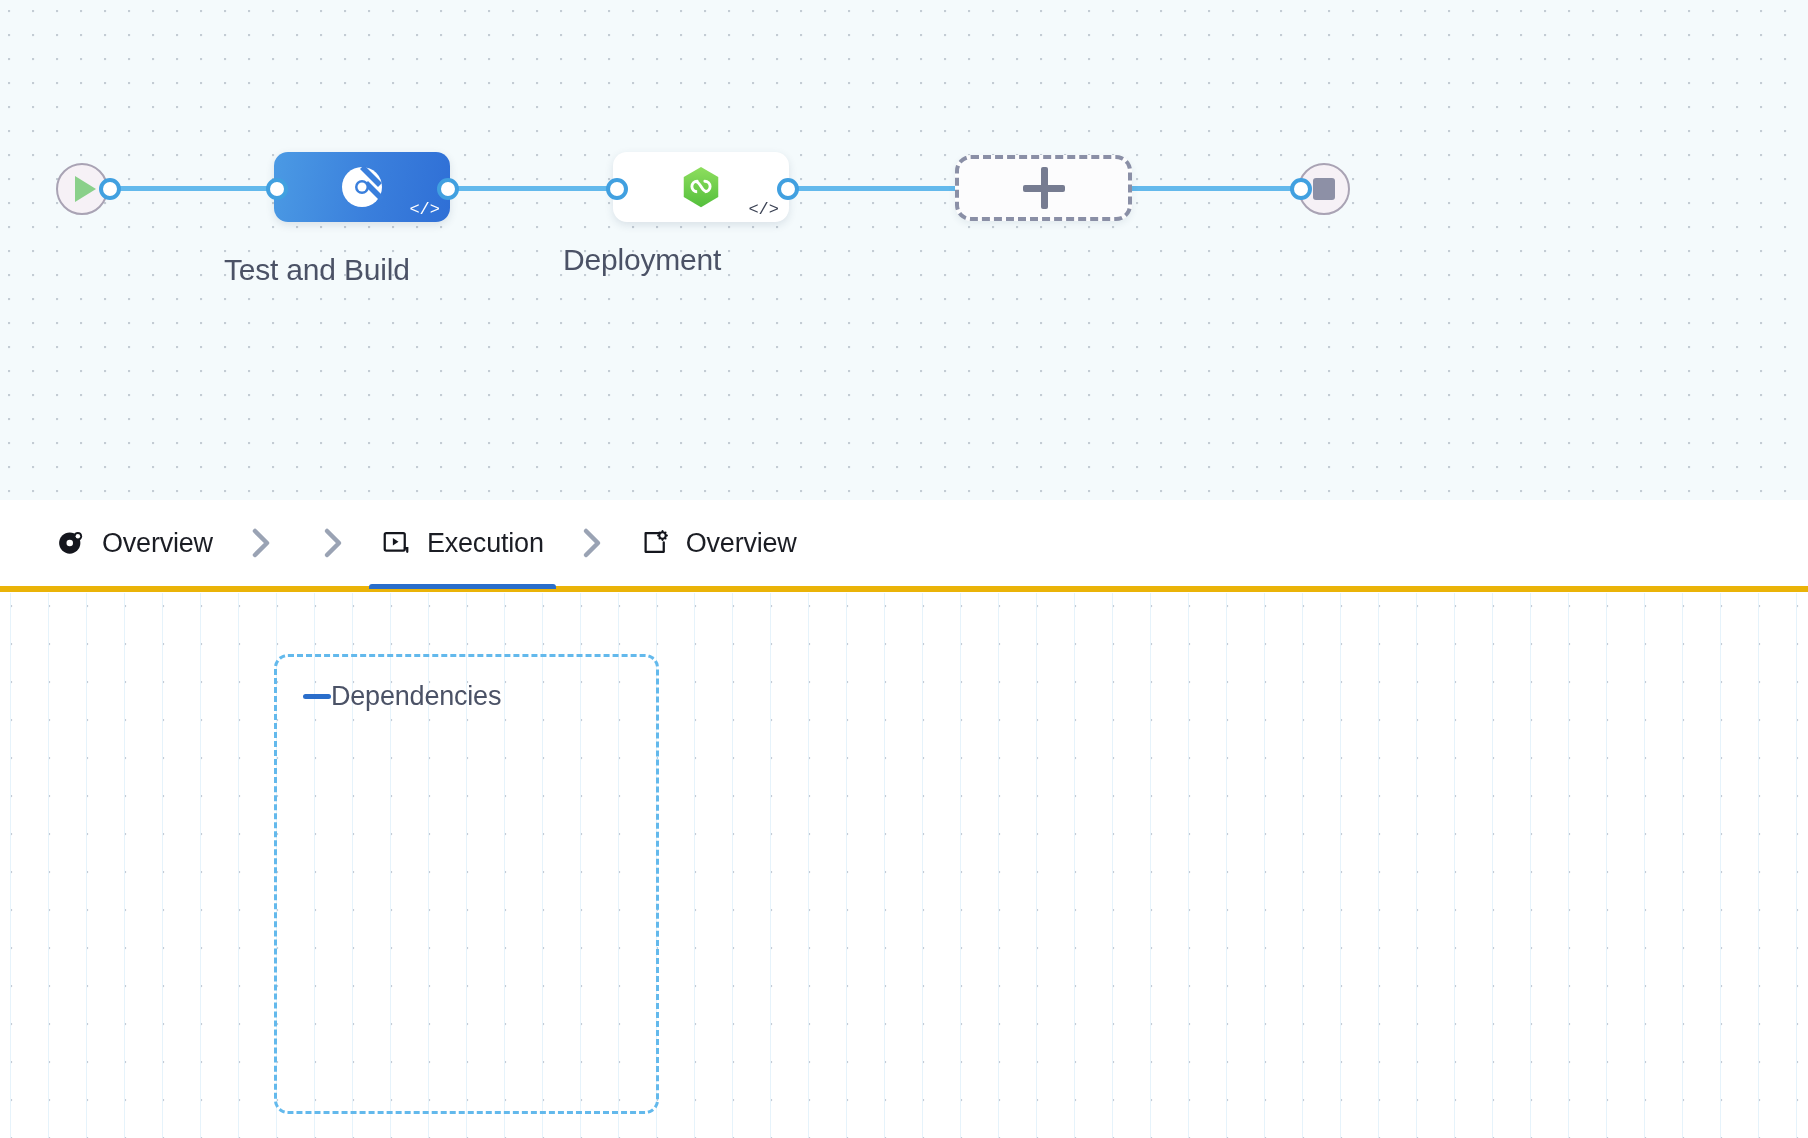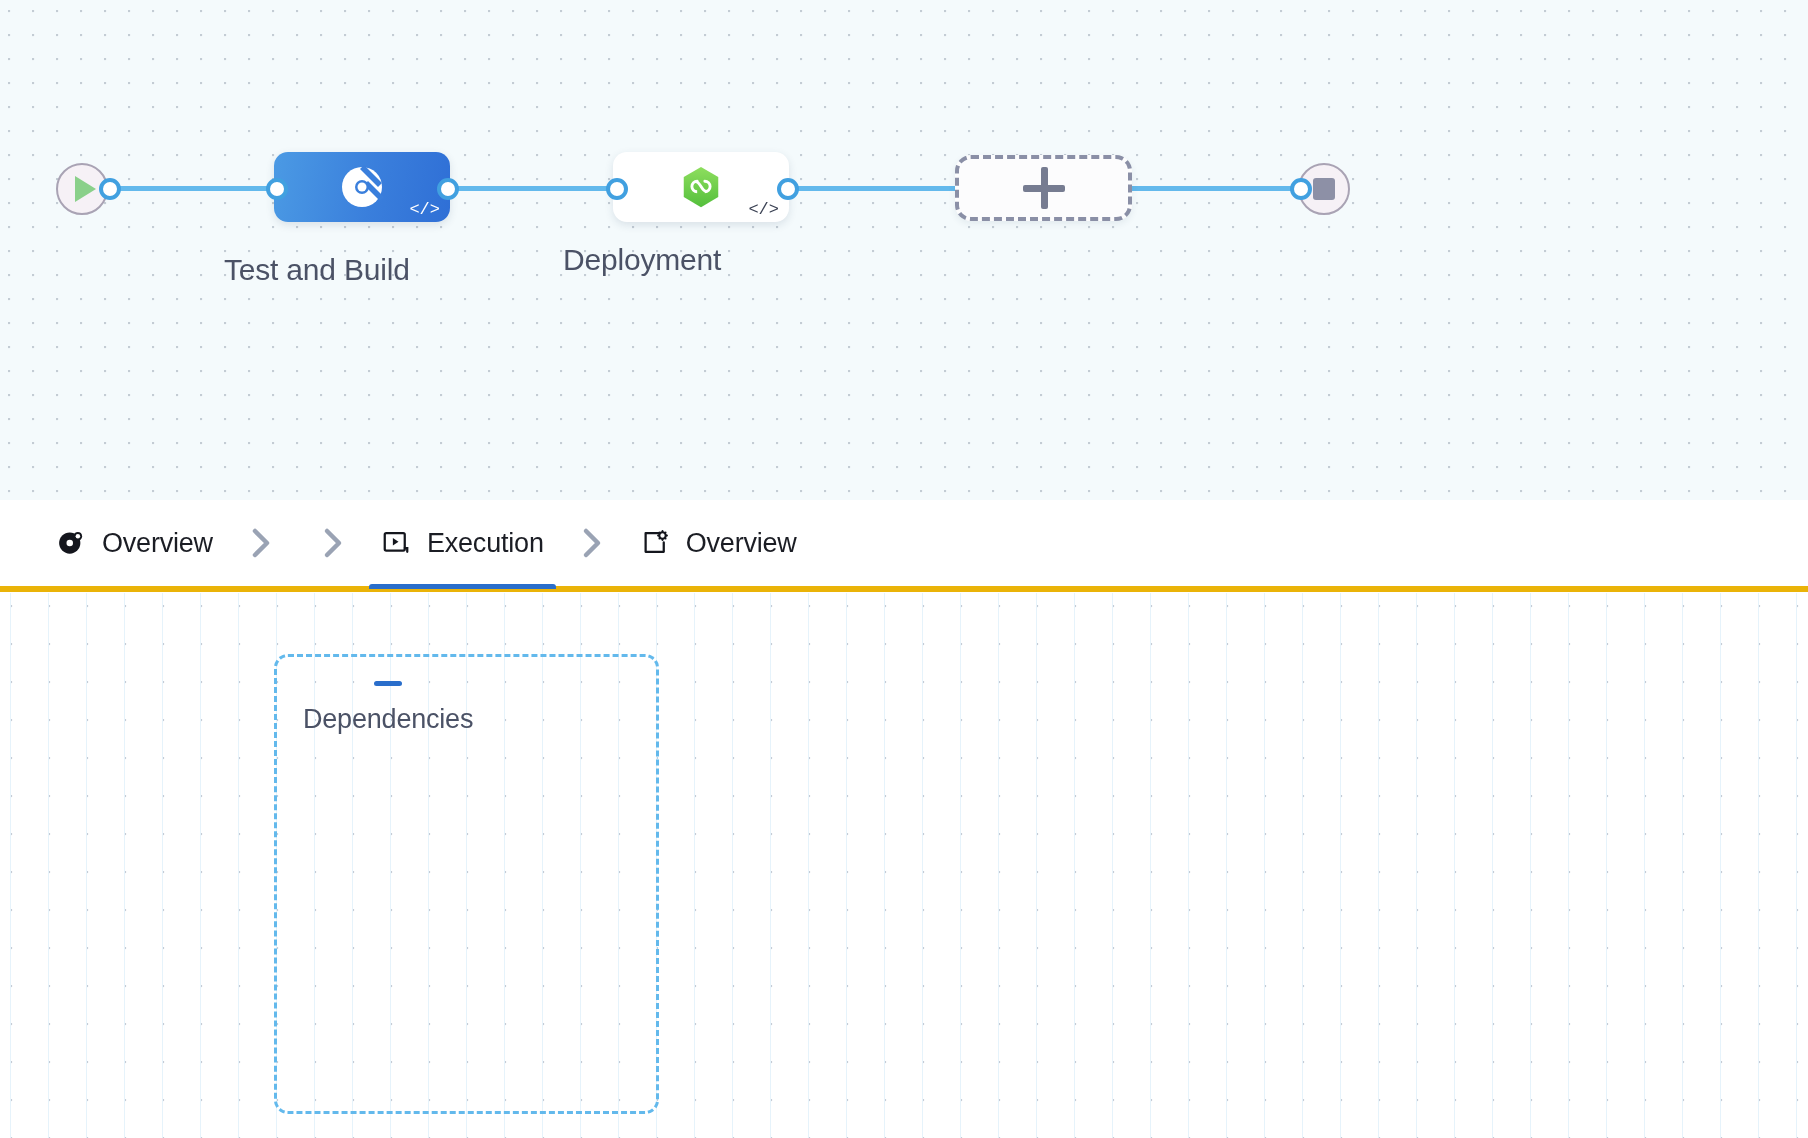--- a/index.html
+++ b/index.html
@@ -131,21 +131,21 @@
   .plus::after { top: 0; left: 18px; width: 7px; height: 42px; }
 
   
   .dep-group {
     position: absolute;
     border: 3px dashed #63b9ec; border-radius: 14px;
     z-index: 2;
   }
   .dep-header {
     position: absolute; left: 26px; top: 24px;
-    display: flex; align-items: center; gap: 18px; flex-direction: column;
+    display: flex; align-items: center; 
   }
   .dep-collapse {
     width: 28px; height: 5px; background: #2a6ecb; border-radius: 3px;
   }
   .dep-title {
     font-size: 27px; color: #4b5266; letter-spacing: -0.2px;
   }
 </style>
 </head>
 <body>

